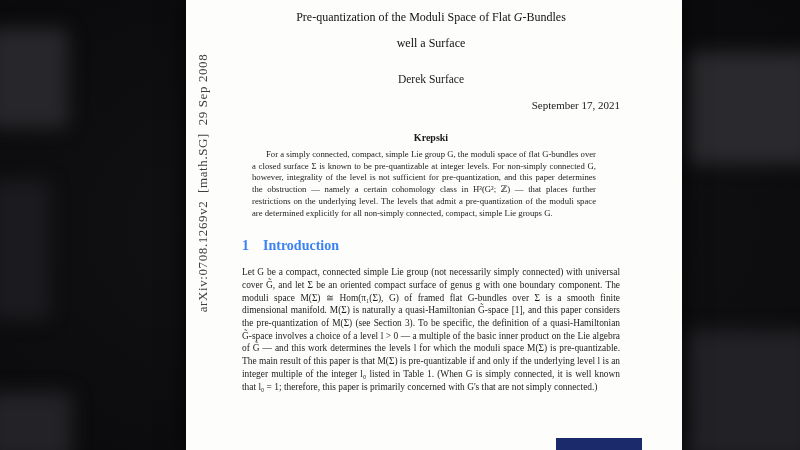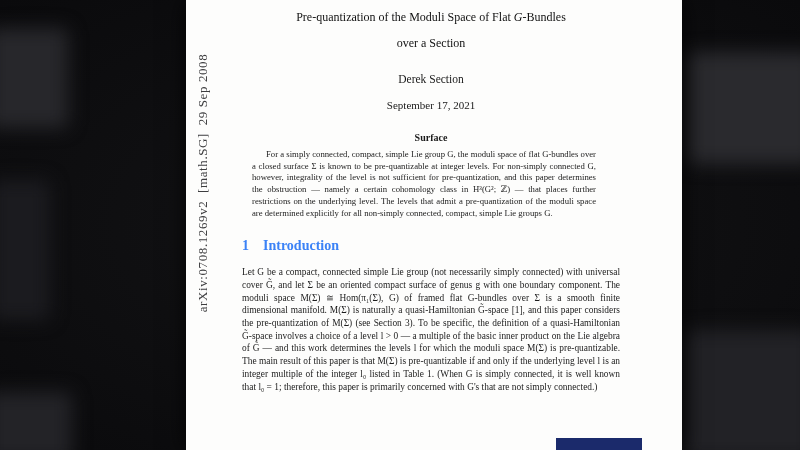--- a/index.html
+++ b/index.html
@@ -67,21 +67,21 @@
   }
   .title .tline { display: block; }
   .it { font-style: italic; }
   .author {
     margin-top: 17px;
     text-align: center;
     font-size: 11.5px;
   }
   .date {
     margin-top: 14px;
-    text-align: center;
+    text-align: right;
     font-size: 11px;
   }
   .abs-head {
     margin-top: 21px;
     text-align: center;
     font-weight: bold;
     font-size: 10px;
   }
   .abs-text {
     margin: 6px 24px 0 10px;
@@ -125,28 +125,28 @@
   <div class="blob blob-ml"></div>
 
   <div class="paper">
 
     <div class="arxiv-stamp">arXiv:0708.1269v2  [math.SG]  29 Sep 2008</div>
 
     <div class="content">
 
       <h1 class="title">
         <span class="tline"><span>Pre-quantization of the Moduli Space of Flat </span><span class="it">G</span><span>-Bundles</span></span>
-        <span class="tline">over a Section</span>
+        <span class="tline">well a Surface</span>
       </h1>
 
-      <div class="author">Derek Section</div>
+      <div class="author">Derek Surface</div>
 
       <div class="date">September 17, 2021</div>
 
-      <div class="abs-head">Surface</div>
+      <div class="abs-head">Krepski</div>
 
       <p class="abs-text">For a simply connected, compact, simple Lie group G, the moduli space of flat G-bundles over a closed surface Σ is known to be pre-quantizable at integer levels. For non-simply connected G, however, integrality of the level is not sufficient for pre-quantization, and this paper determines the obstruction — namely a certain cohomology class in H³(G²; ℤ) — that places further restrictions on the underlying level. The levels that admit a pre-quantization of the moduli space are determined explicitly for all non-simply connected, compact, simple Lie groups G.</p>
 
       <h2 class="sec">
         <span class="sec-num">1</span><span>Introduction</span>
       </h2>
 
       <p class="body-text">Let G be a compact, connected simple Lie group (not necessarily simply connected) with universal cover G̃, and let Σ be an oriented compact surface of genus g with one boundary component. The moduli space M(Σ) ≅ Hom(π₁(Σ), G) of framed flat G-bundles over Σ is a smooth finite dimensional manifold. M(Σ) is naturally a quasi-Hamiltonian G̃-space [1], and this paper considers the pre-quantization of M(Σ) (see Section 3). To be specific, the definition of a quasi-Hamiltonian G̃-space involves a choice of a level l &gt; 0 — a multiple of the basic inner product on the Lie algebra of G̃ — and this work determines the levels l for which the moduli space M(Σ) is pre-quantizable. The main result of this paper is that M(Σ) is pre-quantizable if and only if the underlying level l is an integer multiple of the integer l₀ listed in Table 1. (When G is simply connected, it is well known that l₀ = 1; therefore, this paper is primarily concerned with G's that are not simply connected.)</p>
 
     </div>

